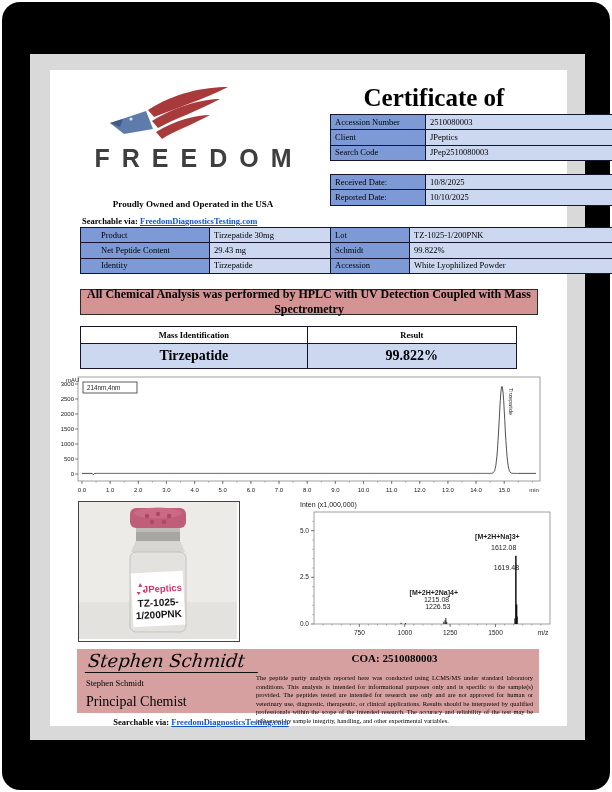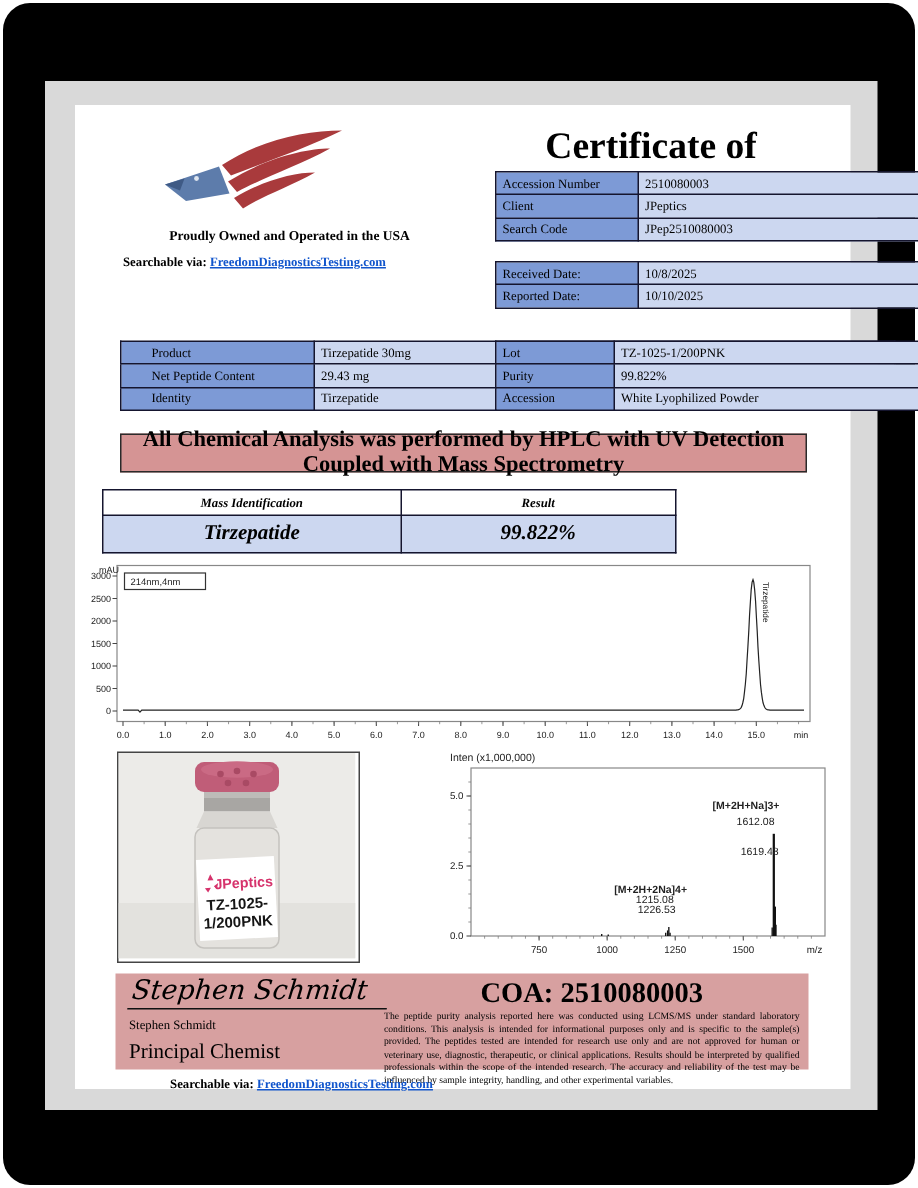--- a/index.html
+++ b/index.html
@@ -20,41 +20,41 @@
   .dates td.k{width:86px;}
   .prod{left:30px;top:157px;width:232px;}
   .prod td.k{width:104px;padding-left:20px;}
   .lot{left:280px;top:157px;width:213px;}
   .lot td.k{width:70px;}
   
   .logo-col{left:18px;top:16px;width:250px;text-align:center;}
   .eagle{margin-left:38px;display:block;}
   .brand{font-family:"Liberation Sans",sans-serif;font-size:25px;font-weight:bold;color:#3e3e3e;letter-spacing:12px;margin-top:0px;margin-left:12px;}
   .brand-sub{font-family:"Liberation Sans",sans-serif;font-size:9.5px;font-weight:bold;color:#90a6c3;letter-spacing:7px;margin-top:3px;margin-left:7px;}
-  .tagline{font-size:9px;font-weight:bold;margin-top:8px;}
+  .tagline{font-size:9px;font-weight:bold;margin-top:26px;}
   .search-line{font-size:8.5px;font-weight:bold;text-align:left;margin-top:7px;margin-left:14px;}
   .link{color:#1155cc;text-decoration:underline;cursor:pointer;}
   
-  .banner{left:30px;top:219px;width:456px;height:24px;background:#d59494;border:1.5px solid #2a2a2a;display:flex;align-items:center;justify-content:center;font-size:15px;font-weight:bold;text-align:center;}
-  
-  .mass{left:18px;top:256px;width:383px;border-collapse:collapse;border:1.5px solid #15152e;font-style:italic;}
+  .banner{left:30px;top:219px;width:456px;height:24px;background:#d59494;border:1.5px solid #2a2a2a;display:flex;align-items:center;justify-content:center;font-size:12px;font-weight:bold;text-align:center;}
+  
+  .mass{left:30px;top:256px;width:437px;border-collapse:collapse;border:1.5px solid #15152e;}
   .mass td{border:1px solid #15152e;text-align:center;}
   .mass .hd td{background:#fff;font-weight:bold;font-size:8.5px;padding:3px 2px;}
   .mass .dr td{background:#ccd7f0;font-weight:bold;font-size:14px;padding:4px 2px;}
   .mass td.c1{width:52%;}
   
   .chrom{left:6px;top:304px;}
   .spec{left:238px;top:426px;}
   .chart-svg text{font-family:"Liberation Sans",sans-serif;fill:#222;}
   
   .vialbox{left:28px;top:431px;width:160px;height:139px;border:1px solid #444;background:#fff;}
   
   .sig{left:27px;top:579px;width:462px;height:64px;background:#d7a0a0;}
   .script{position:absolute;left:9px;top:1px;font-size:18px;font-style:italic;font-family:"DejaVu Serif",serif;border-bottom:1px solid #111;padding:0 14px 1px 2px;transform:skewX(-6deg);}
-  .coa{position:absolute;left:200px;top:3px;width:235px;text-align:center;font-size:19px;font-weight:bold;}
+  .coa{position:absolute;left:200px;top:3px;width:235px;text-align:center;font-size:11px;font-weight:bold;}
   .sig-name{position:absolute;left:9px;top:29px;font-size:8.5px;}
   .sig-role{position:absolute;left:9px;top:45px;font-size:14px;}
   .disclaimer{position:absolute;left:179px;top:25px;width:277px;font-size:6.45px;line-height:1.32;text-align:justify;}
   
   .footer-left{left:36px;top:647px;width:230px;text-align:center;font-size:8.5px;font-weight:bold;}
   .footer-right{left:290px;top:647px;width:226px;text-align:center;font-size:8.5px;font-weight:bold;margin-top:36px;}
 </style>
 </head>
 <body>
 
@@ -64,20 +64,21 @@
 
       <div class="abs logo-col">
         <svg class="eagle" width="124" height="58" viewBox="0 0 124 58">
           <path d="M42,24 C68,7 98,1 122,1 C98,13 68,23 48,31 Z" fill="#a93a3c"></path>
           <path d="M46,35 C72,19 98,13 114,13 C92,25 68,33 52,42 Z" fill="#a93a3c"></path>
           <path d="M50,46 C70,34 90,29 104,29 C86,39 68,45 56,53 Z" fill="#a93a3c"></path>
           <path d="M4,37 L40,25 L47,43 L18,48 Z" fill="#5d7cab"></path>
           <path d="M4,37 L17,33 L14,41 Z" fill="#3f5a85"></path>
           <circle cx="25" cy="33" r="1.6" fill="#dfe6f0"></circle>
         </svg>
+        <div class="brand">FREEDOM</div>
         <div class="tagline">Proudly Owned and Operated in the USA</div>
         <div class="search-line">
           <span>Searchable via:</span>
           <span class="link">FreedomDiagnosticsTesting.com</span>
         </div>
       </div>
 
       <div class="abs title">Certificate of Analysis</div>
 
       <table class="abs kv acc">
@@ -127,21 +128,21 @@
       </tbody>
         </table>
 
       <table class="abs kv lot">
         <tbody>
             <tr>
               <td class="k">Lot</td>
               <td class="v">TZ-1025-1/200PNK</td>
             </tr>
         <tr>
-              <td class="k">Purity</td>
+              <td class="k">Schmidt</td>
               <td class="v">99.822%</td>
             </tr>
         <tr>
               <td class="k">Accession</td>
               <td class="v">White Lyophilized Powder</td>
             </tr>
       </tbody>
         </table>
 
       <div class="abs banner">All Chemical Analysis was performed by HPLC with UV Detection Coupled with Mass Spectrometry</div>

